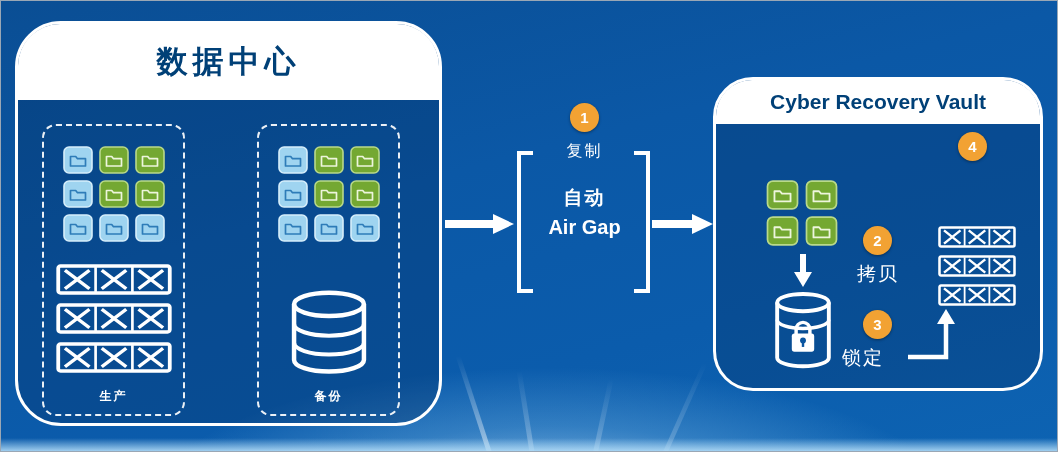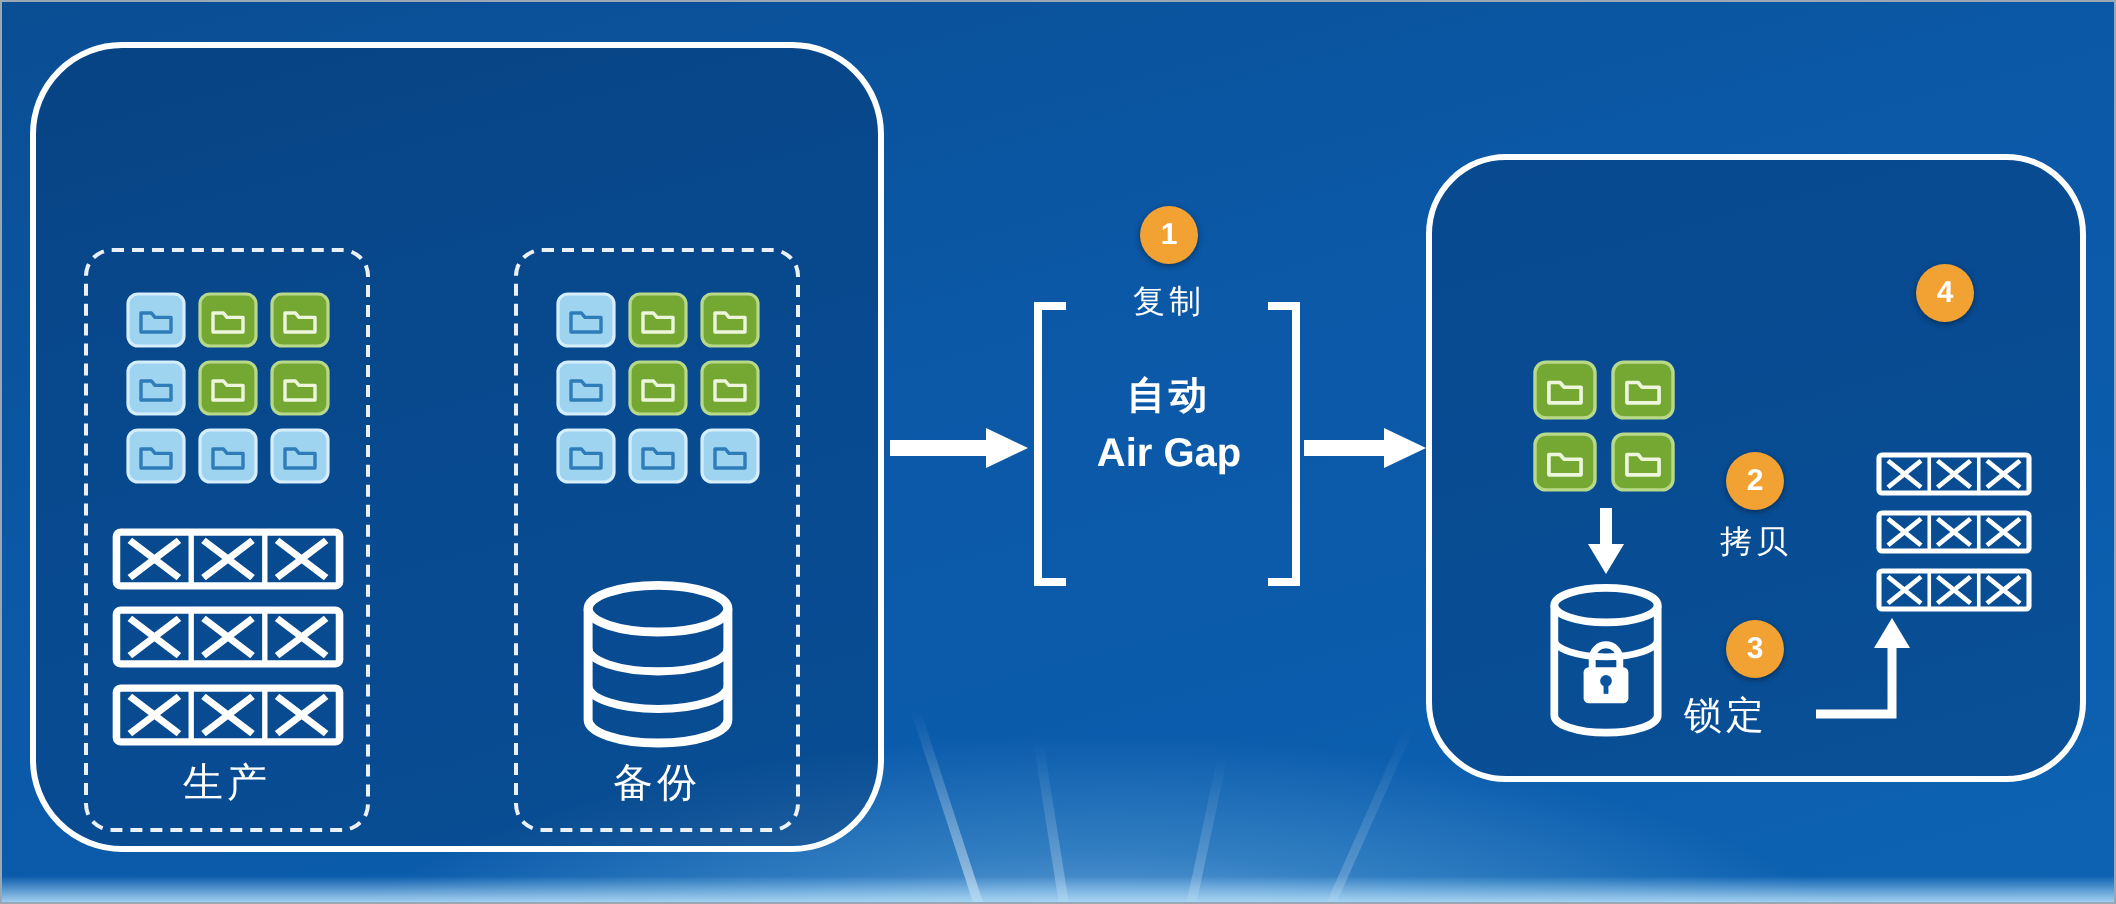--- a/index.html
+++ b/index.html
@@ -38,21 +38,21 @@
   .folder-grid{ display:grid; gap:6px; }
   .grid-3{ grid-template-columns:repeat(3,30px); margin-top:20px; }
   .grid-2{ grid-template-columns:repeat(2,33px); }
   .grid-3 .folder-tile{ width:30px; height:28px; display:block; }
   .grid-2 .folder-tile{ width:33px; height:30px; display:block; }
 
   .tape-stack{ display:flex; flex-direction:column; gap:8px; margin-top:22px; }
   .prod .tape{ width:116px; height:31px; display:block; }
 
   .db-cyl{ margin-top:46px; }
-  .zone-label{ color:#fff; font-weight:normal; font-size:20px; margin-top:auto; margin-bottom:9px; letter-spacing:2px; }
+  .zone-label{ color:#fff; font-weight:bold; font-size:12px; margin-top:auto; margin-bottom:9px; letter-spacing:2px; }
 
   .arrow{ position:absolute; }
   .arrow-1{ left:444px; top:211px; }
   .arrow-2{ left:651px; top:211px; }
 
   .bracket{ position:absolute; top:150px; width:16px; height:142px; border:4px solid #fff; }
   .bracket-l{ left:516px; border-right:none; }
   .bracket-r{ left:633px; border-left:none; }
 
   .airgap{ position:absolute; left:518px; top:102px; width:131px;
@@ -66,41 +66,44 @@
 
   .vault{ left:712px; top:76px; width:330px; height:314px; border-radius:40px; }
   .vault .panel-header{ height:44px; border-radius:36px 36px 0 0; }
   .vault-title{ font-size:21px; font-weight:bold; color:#004077; }
 
   .v-abs{ position:absolute; }
   .v-folders{ left:50px; top:100px; }
   .v-down-arrow{ left:77px; top:174px; }
   .v-db{ left:56px; top:210px; }
   .v-step2{ left:147px; top:146px; }
-  .v-lbl2{ left:126px; top:181px; width:72px; text-align:center; color:#fff; font-size:16px; letter-spacing:2px; }
+  .v-lbl2{ left:126px; top:181px; width:72px; text-align:center; color:#fff; font-size:19px; letter-spacing:2px; }
   .v-step3{ left:147px; top:230px; }
   .v-lbl3{ left:126px; top:265px; width:72px; text-align:left; color:#fff; font-size:19px; letter-spacing:2px; }
   .v-step4{ left:242px; top:52px; }
   .v-lbl4{ left:203px; top:88px; width:106px; text-align:center; color:#fff; font-size:19px; letter-spacing:1px; }
   .v-tapes{ left:222px; top:146px; display:flex; flex-direction:column; gap:7px; }
   .v-tapes .tape{ width:78px; height:22px; display:block; }
   .v-elbow{ left:190px; top:228px; }
 </style>
 </head>
 <body>
 
 <div class="stage">
 
   <div class="streak s1"></div>
   <div class="streak s2"></div>
   <div class="streak s3"></div>
   <div class="streak s4"></div>
   <div class="bottom-band"></div>
 
   <div class="panel dc">
+    <div class="panel-header">
+      <span class="dc-title">数据中心</span>
+    </div>
 
     <div class="dashed-box prod">
       <div class="folder-grid grid-3">
           <svg class="folder-tile" viewBox="0 0 30 28">
             <rect x="1" y="1" width="28" height="26" rx="5" fill="#9FD4F0" stroke="#D6EEFB" stroke-width="1.6"></rect>
             <path d="M7.5 20 V10.5 h5.2 l1.8 2.2 h8 v7.3 z" fill="none" stroke="#2E7CB8" stroke-width="1.7" stroke-linejoin="round"></path>
           </svg>
           <svg class="folder-tile" viewBox="0 0 30 28">
             <rect x="1" y="1" width="28" height="26" rx="5" fill="#74A832" stroke="#B9D98A" stroke-width="1.6"></rect>
             <path d="M7.5 20 V10.5 h5.2 l1.8 2.2 h8 v7.3 z" fill="none" stroke="#EDF5DC" stroke-width="1.7" stroke-linejoin="round"></path>
@@ -226,20 +229,23 @@
     <div class="auto-label">自动</div>
     <div class="gap-label">Air Gap</div>
   </div>
 
   <svg class="arrow arrow-2" width="62" height="24" viewBox="0 0 62 24">
     <line x1="0" y1="12" x2="42" y2="12" stroke="#fff" stroke-width="8"></line>
     <polygon points="40,2 40,22 61,12" fill="#fff"></polygon>
   </svg>
 
   <div class="panel vault">
+    <div class="panel-header">
+      <span class="vault-title">Cyber Recovery Vault</span>
+    </div>
 
     <div class="v-abs v-folders folder-grid grid-2">
         <svg class="folder-tile" viewBox="0 0 30 28">
           <rect x="1" y="1" width="28" height="26" rx="5" fill="#74A832" stroke="#B9D98A" stroke-width="1.6"></rect>
           <path d="M7.5 20 V10.5 h5.2 l1.8 2.2 h8 v7.3 z" fill="none" stroke="#EDF5DC" stroke-width="1.7" stroke-linejoin="round"></path>
         </svg>
         <svg class="folder-tile" viewBox="0 0 30 28">
           <rect x="1" y="1" width="28" height="26" rx="5" fill="#74A832" stroke="#B9D98A" stroke-width="1.6"></rect>
           <path d="M7.5 20 V10.5 h5.2 l1.8 2.2 h8 v7.3 z" fill="none" stroke="#EDF5DC" stroke-width="1.7" stroke-linejoin="round"></path>
         </svg>

